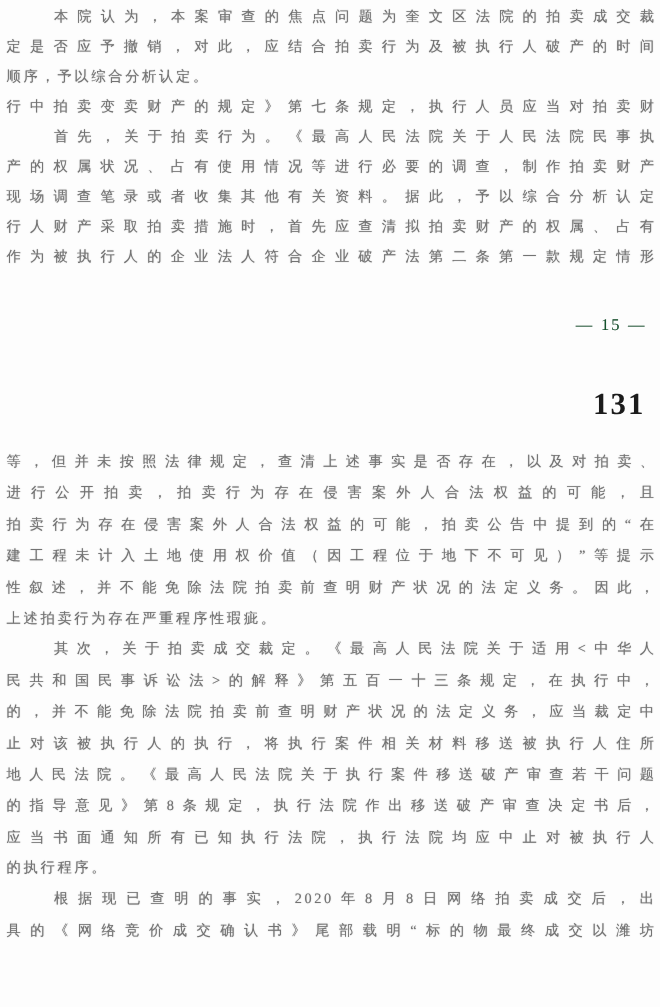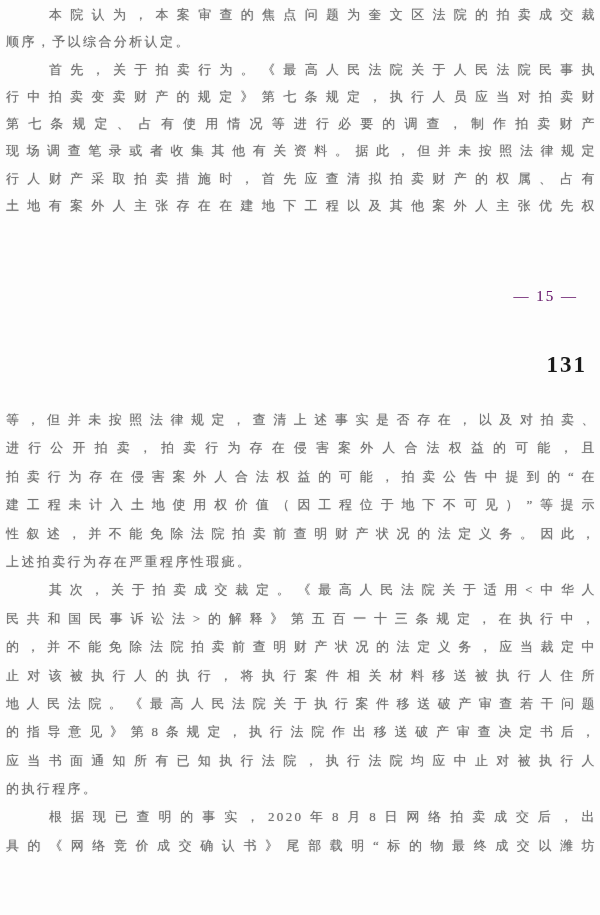--- a/index.html
+++ b/index.html
@@ -31,48 +31,49 @@
     text-align: justify;
     text-align-last: justify;
     white-space: nowrap;
     overflow: visible;
   }
   .line.indent { text-indent: 43px; }
   .line.para-end { text-align-last: left; }
   .page-number {
     position: absolute;
     top: 288px;
-    right: 22px;
-    color: #701a75;
+    right: 12px;
+    color: #14532d;
     font-size: 15px;
     letter-spacing: 2px;
     text-shadow: 0 0 0.5px rgba(90,90,90,0.5);
   }
   .stamp-number {
     position: absolute;
     top: 352px;
     right: 13px;
     color: #1b1b1b;
-    font-size: 23px;
+    font-size: 28px;
     font-weight: bold;
     letter-spacing: 2px;
   }
 </style>
 </head>
 <body>
 
 <div class="scan-page page-top">
     <div class="line indent">本院认为，本案审查的焦点问题为奎文区法院的拍卖成交裁</div>
+    <div class="line">定是否应予撤销，对此，应结合拍卖行为及被执行人破产的时间</div>
     <div class="line para-end">顺序，予以综合分析认定。</div>
+    <div class="line">行中拍卖变卖财产的规定》第七条规定，执行人员应当对拍卖财</div>
     <div class="line indent">首先，关于拍卖行为。《最高人民法院关于人民法院民事执</div>
-    <div class="line">行中拍卖变卖财产的规定》第七条规定，执行人员应当对拍卖财</div>
-    <div class="line">第七条规定、占有使用情况等进行必要的调查，制作拍卖财产</div>
-    <div class="line">现场调查笔录或者收集其他有关资料。据此，但并未按照法律规定</div>
+    <div class="line">产的权属状况、占有使用情况等进行必要的调查，制作拍卖财产</div>
+    <div class="line">现场调查笔录或者收集其他有关资料。据此，予以综合分析认定</div>
     <div class="line">行人财产采取拍卖措施时，首先应查清拟拍卖财产的权属、占有</div>
-    <div class="line">土地有案外人主张存在在建地下工程以及其他案外人主张优先权</div>
+    <div class="line">作为被执行人的企业法人符合企业破产法第二条第一款规定情形</div>
   </div>
 
 <div class="page-number">— 15 —</div>
 
 <div class="stamp-number">131</div>
 
 <div class="scan-page page-bottom">
     <div class="line">等，但并未按照法律规定，查清上述事实是否存在，以及对拍卖、</div>
     <div class="line">进行公开拍卖，拍卖行为存在侵害案外人合法权益的可能，且</div>
     <div class="line">拍卖行为存在侵害案外人合法权益的可能，拍卖公告中提到的“在</div>

